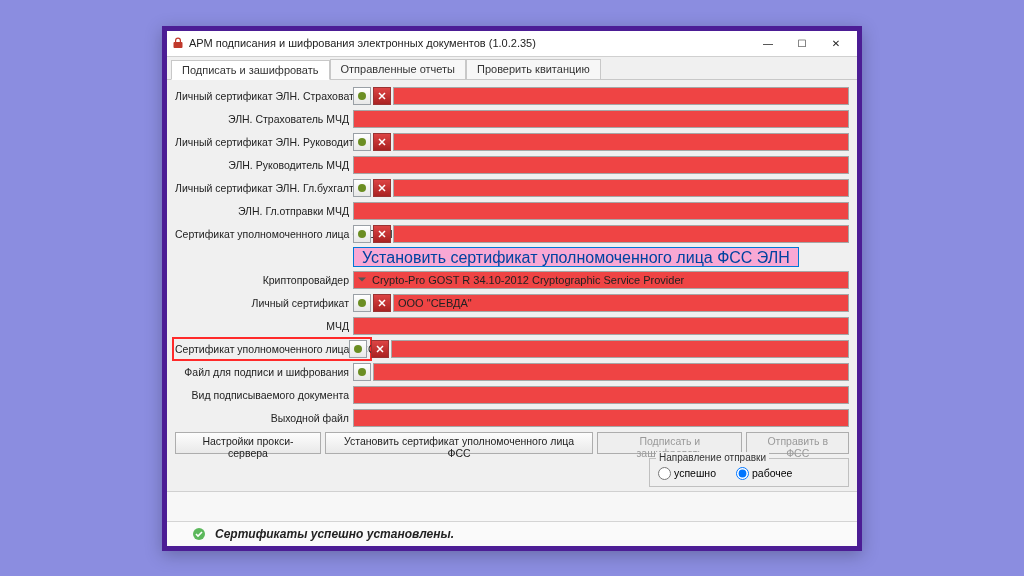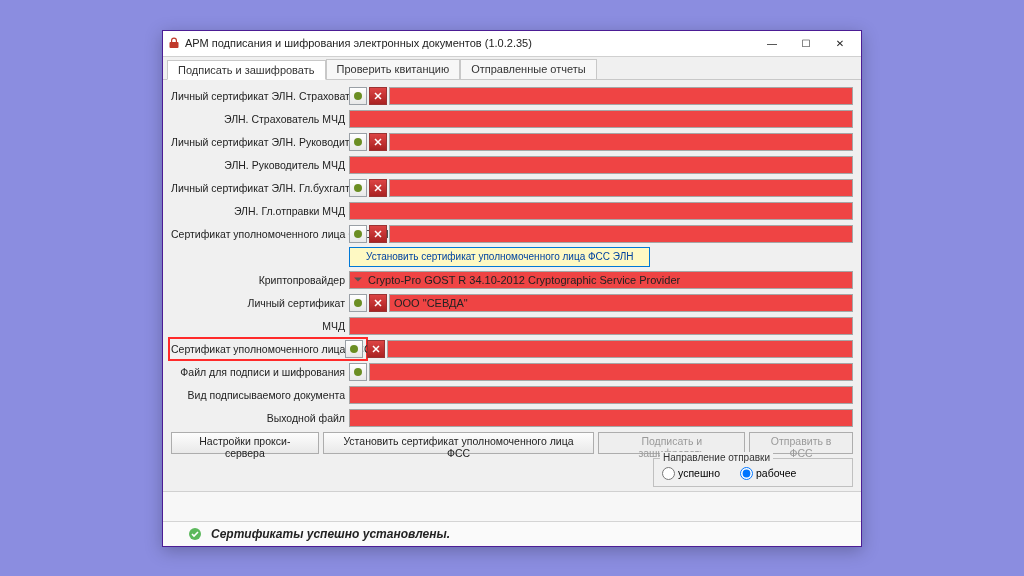--- a/index.html
+++ b/index.html
@@ -11,21 +11,21 @@
     background: #8b8de0;
     font-family: "Segoe UI", Tahoma, sans-serif;
     font-size: 11px;
     display: flex;
     align-items: center;
     justify-content: center;
   }
   .window {
     width: 700px;
     background: #f0f0f0;
-    border: 1px solid #4c1d95;
+    border: 5px solid #4c1d95;
     box-shadow: 0 4px 16px rgba(0,0,0,0.25);
   }
   .titlebar {
     height: 26px;
     background: #fff;
     border-bottom: 1px solid #d0d0d0;
     display: flex;
     align-items: center;
     padding: 0 4px;
   }
@@ -113,23 +113,23 @@
     content:"";
     position:absolute; left:5px; top:50%; transform:translateY(-30%);
     border:4px solid transparent; border-top-color:#555;
     pointer-events:none;
   }
   .dropdown-wrap .input { padding-left:18px; }
 
   .link-btn {
     height: 20px;
     border:1px solid #0078d7;
-    background:#fef9c3;
-    padding: 1px 16px;
-    font-size: 10px;
+    background:#f9a8d4;
+    padding: 1px 8px;
+    font-size: 16px;
     color:#0043a0;
     cursor:pointer;
     margin-left:0;
   }
 
   .bottom-buttons {
     display:flex;
     gap:4px;
     margin-top:4px;
   }
@@ -191,22 +191,22 @@
     <span class="title">АРМ подписания и шифрования электронных документов (1.0.2.35)</span>
     <div class="winbtns">
       <button class="winbtn">—</button>
       <button class="winbtn">☐</button>
       <button class="winbtn">✕</button>
     </div>
   </div>
 
   <div class="tabs">
     <div class="tab active">Подписать и зашифровать</div>
+    <div class="tab">Отправленные отчеты</div>
     <div class="tab">Проверить квитанцию</div>
-    <div class="tab">Отправленные отчеты</div>
   </div>
 
   <div class="form">
 
     <div class="row">
       <div class="label">Личный сертификат ЭЛН. Страхователь</div>
       <div class="iconbtns">
         <button class="iconbtn">
             <svg width="10" height="10">
               <circle cx="5" cy="5" r="4" fill="#6b8e23"></circle>

